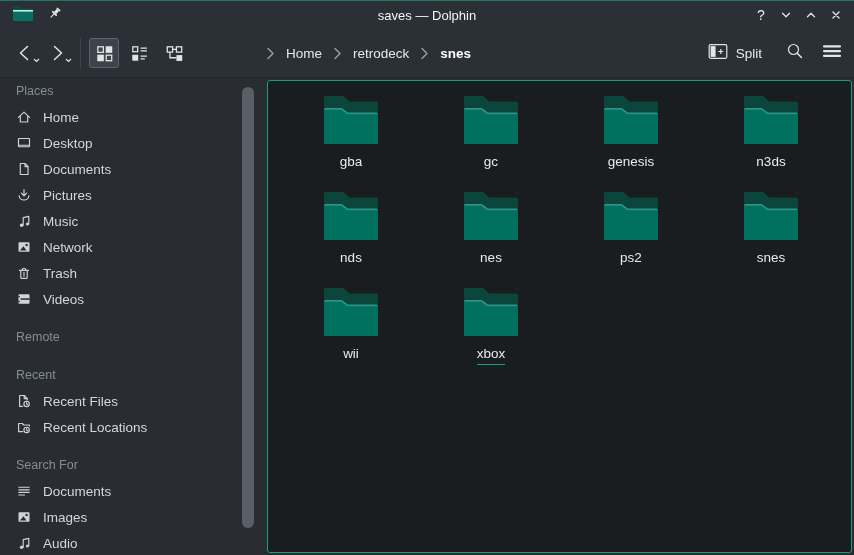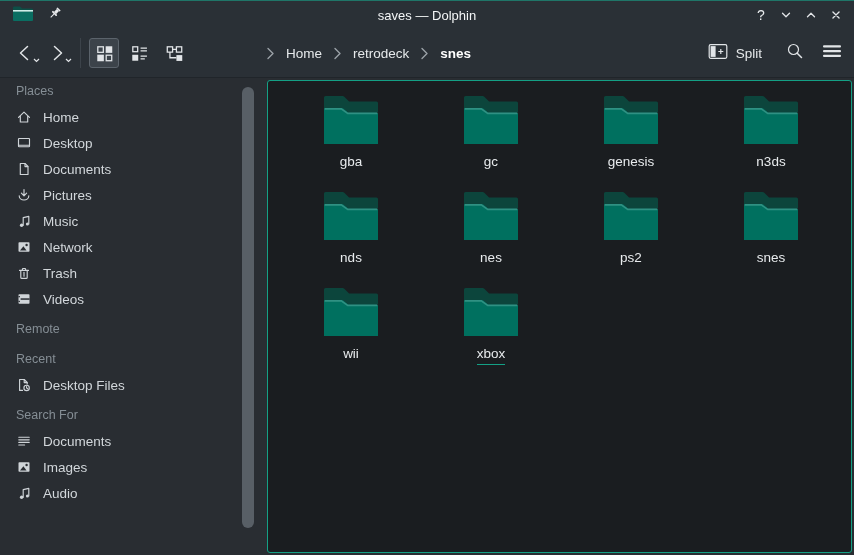--- a/index.html
+++ b/index.html
@@ -44,21 +44,21 @@
   .breadcrumb{display:flex;align-items:center;gap:11px;margin-left:72px;flex:1;font-size:13.5px;color:#e6e9eb;}
   .crumb{cursor:default;}
   .crumb.current{font-weight:bold;color:#ffffff;}
   .crumb-sep{display:flex;align-items:center;}
   .split-btn{display:flex;align-items:center;gap:8px;height:30px;padding:0 8px;border-radius:3px;font-size:13.5px;color:#e6e9eb;margin-right:10px;}
   .icon-btn{width:30px;height:30px;display:flex;align-items:center;justify-content:center;border-radius:3px;margin-right:7px;}
 
   
   .content{flex:1;display:flex;position:relative;background:var(--sidebar-bg);min-height:0;}
   .sidebar{width:263px;flex:0 0 auto;position:relative;overflow:hidden;padding-top:0;}
-  .side-section{margin-top:4px;}
+  .side-section{margin-top:12px;}
   .side-section:first-child{margin-top:0;}
   .side-header{height:26px;display:flex;align-items:center;padding-left:16px;color:var(--text-muted);font-size:12.5px;}
   .side-item{height:26px;display:flex;align-items:center;padding-left:16px;gap:11px;font-size:13.5px;color:var(--text-sidebar);cursor:default;}
   .side-item svg{flex:0 0 auto;display:block;}
   .s-icon{stroke:var(--icon-line);fill:none;stroke-width:1.15;stroke-linecap:round;stroke-linejoin:round;}
   .s-fill{fill:var(--icon-line);stroke:none;}
   .s-punch{fill:var(--sidebar-bg);stroke:none;}
   .scroll-thumb{position:absolute;left:242px;top:9px;width:12px;height:441px;background:#585f66;border-radius:6px;}
 
   
@@ -307,23 +307,31 @@
       <div class="side-section">
         <div class="side-header">Recent</div>
 
         <div class="side-item">
           <svg width="16" height="16" viewBox="0 0 16 16">
             <path class="s-icon" d="M3.6 2.5 H8.2 L11.2 5.5 V7 M3.6 2.5 V13.4 H6.5"></path>
             <path class="s-icon" d="M8.2 2.8 V5.6 H11"></path>
             <circle class="s-icon" cx="10.6" cy="10.9" r="2.7"></circle>
             <path class="s-icon" d="M10.6 9.6 V11 L11.7 11.7"></path>
           </svg>
-          <span>Desktop Files</span>
-        </div>
-
+          <span>Recent Files</span>
+        </div>
+
+        <div class="side-item">
+          <svg width="16" height="16" viewBox="0 0 16 16">
+            <path class="s-icon" d="M13.4 7 V6 H7.7 L6.3 4.5 H2.6 V12.6 H6.5"></path>
+            <circle class="s-icon" cx="10.6" cy="10.9" r="2.7"></circle>
+            <path class="s-icon" d="M10.6 9.6 V11 L11.7 11.7"></path>
+          </svg>
+          <span>Recent Locations</span>
+        </div>
       </div>
 
       <div class="side-section">
         <div class="side-header">Search For</div>
 
         <div class="side-item">
           <svg width="16" height="16" viewBox="0 0 16 16">
             <path class="s-icon" d="M2.8 4.2 H13.2 M2.8 6.8 H13.2 M2.8 9.4 H13.2 M2.8 12 H8.6" stroke-width="1.3"></path>
           </svg>
           <span>Documents</span>

